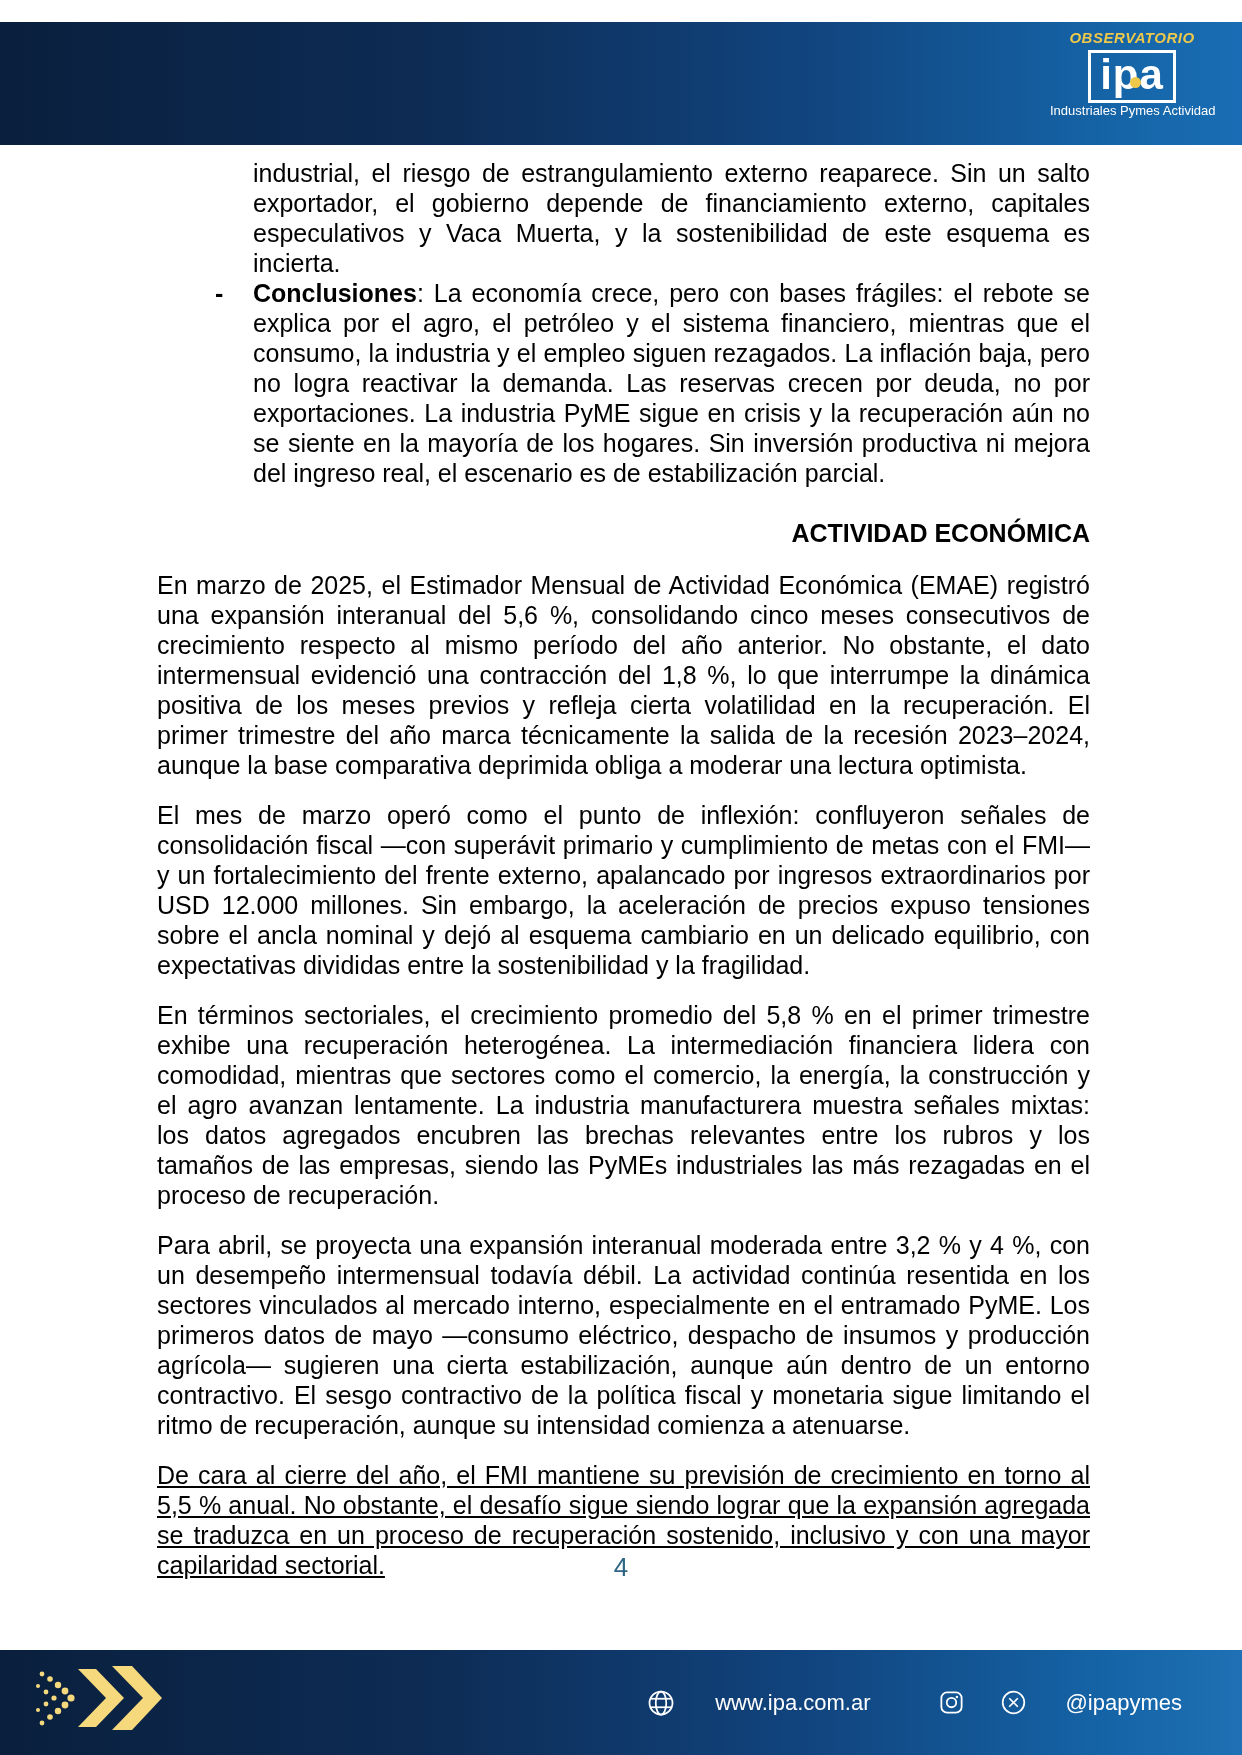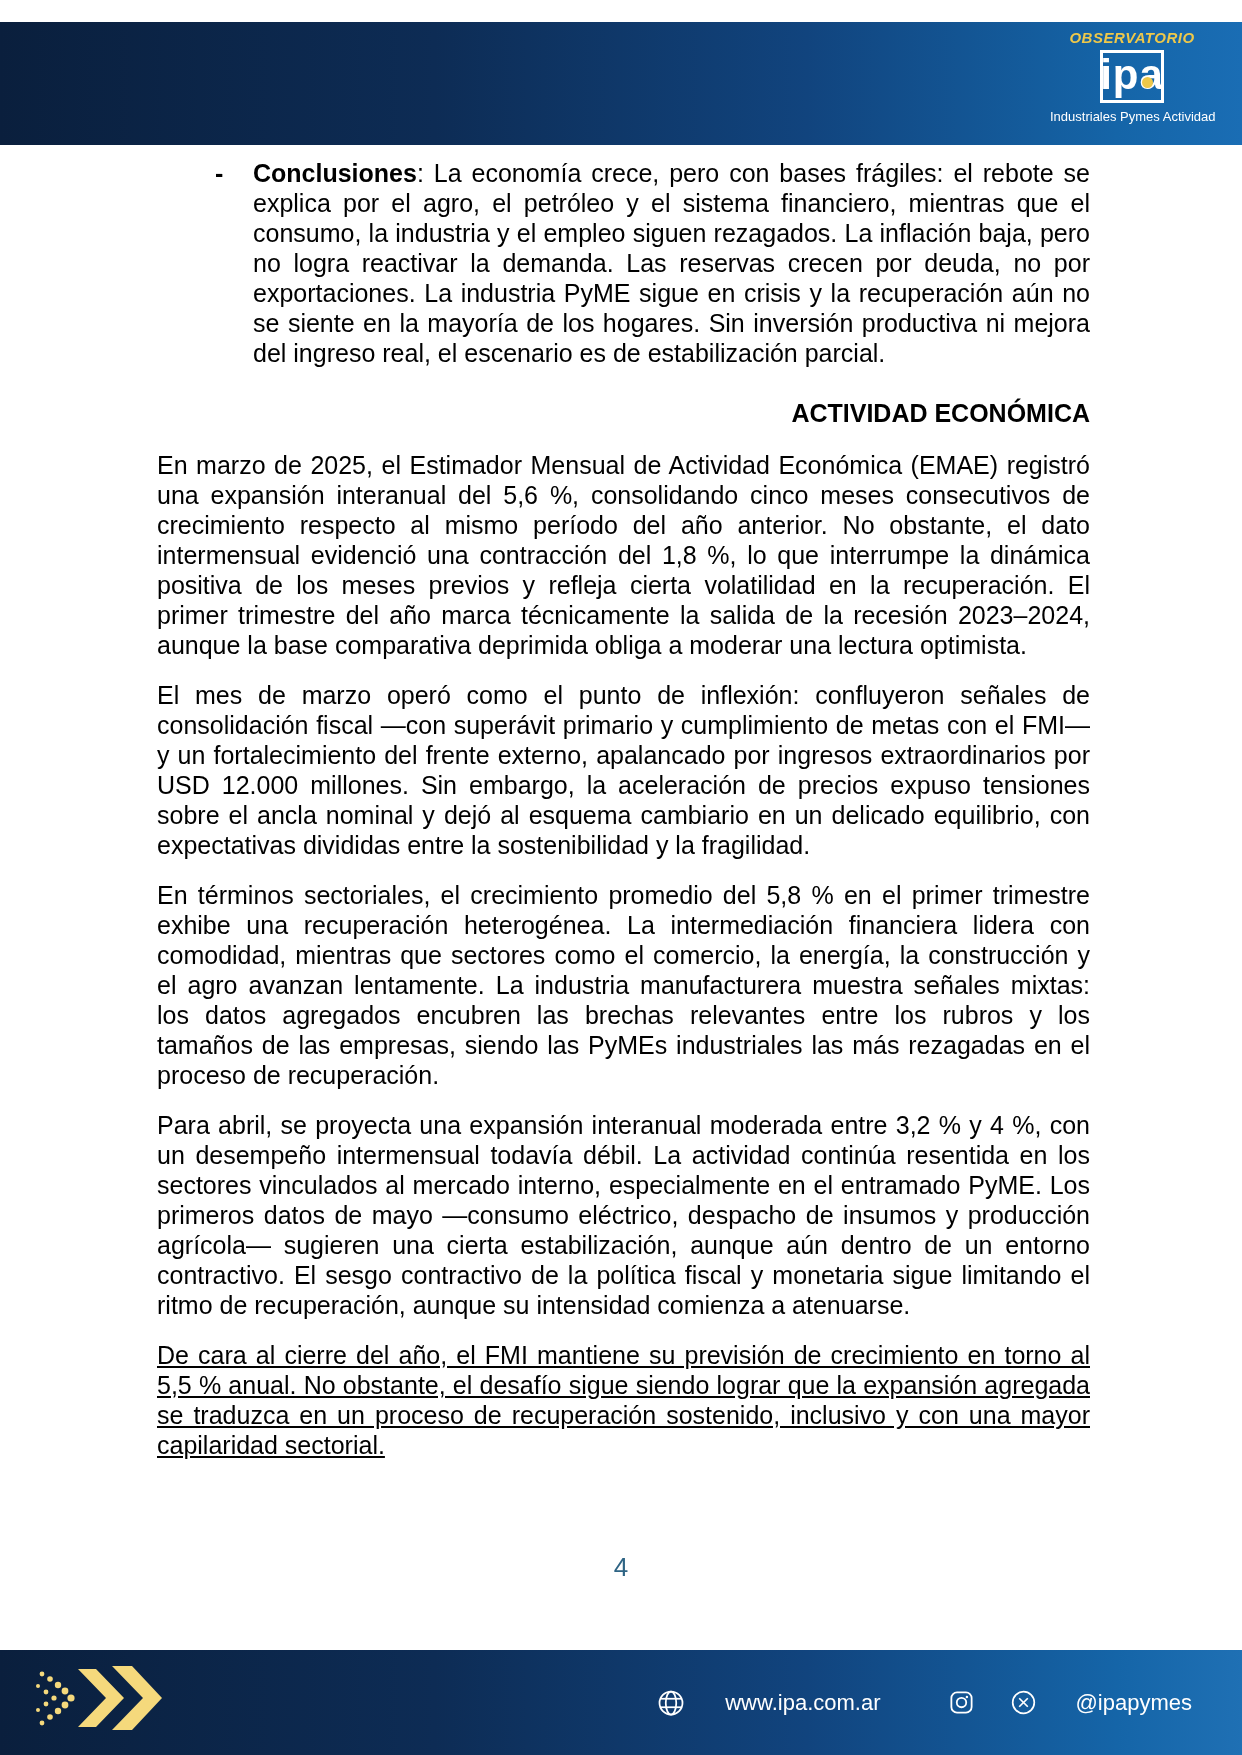--- a/index.html
+++ b/index.html
@@ -30,23 +30,23 @@
   }
   .observatorio {
     color: #eec84a;
     font-weight: bold;
     font-size: 15px;
     letter-spacing: 0.5px;
     font-style: italic;
   }
   .ipa-box {
     position: relative;
-    width: 64px; height: 53px;
+    width: 88px; height: 53px;
     border: 3px solid #ffffff;
-    margin: 4px auto 6px auto;
+    margin: 4px auto 0 auto;
     display: flex; align-items: center; justify-content: center;
   }
   .ipa-text {
     color: #ffffff;
     font-weight: bold;
     font-size: 42px;
     line-height: 42px;
     letter-spacing: 1px;
     margin-top: -4px;
   }
@@ -108,21 +108,21 @@
     width: 100%; height: 105px;
     background: linear-gradient(90deg, #0a1f3d 0%, #0d2c55 35%, #11447e 65%, #1565a8 90%, #1f70b4 100%);
   }
   .footer-logo {
     position: absolute;
     left: 34px; top: 50%;
     transform: translateY(-50%);
   }
   .footer-right {
     position: absolute;
-    right: 50px; top: 50%;
+    right: 60px; top: 50%;
     transform: translateY(-50%);
     display: flex;
     align-items: center;
     color: #ffffff;
     font-size: 22px;
     gap: 29px;
   }
   .footer-icon { display: inline-flex; align-items: center; }
   .footer-right .gap-sm { margin-left: 10px; }
   .footer-right .gap-lg { margin-left: 38px; }
@@ -139,20 +139,21 @@
       <div class="ipa-box">
         <span class="ipa-text">ipa</span>
         <span class="ipa-dot"></span>
       </div>
       <div class="tagline">Industriales Pymes Actividad</div>
     </div>
   </div>
 
   <div class="content">
 
+    <p class="hanging">industrial, el riesgo de estrangulamiento externo reaparece. Sin un salto exportador, el gobierno depende de financiamiento externo, capitales especulativos y Vaca Muerta, y la sostenibilidad de este esquema es incierta.</p>
 
     <div class="bullet-item">
       <span class="bullet-marker">-</span>
       <p><span class="bold">Conclusiones</span><span>: La economía crece, pero con bases frágiles: el rebote se explica por el agro, el petróleo y el sistema financiero, mientras que el consumo, la industria y el empleo siguen rezagados. La inflación baja, pero no logra reactivar la demanda. Las reservas crecen por deuda, no por exportaciones. La industria PyME sigue en crisis y la recuperación aún no se siente en la mayoría de los hogares. Sin inversión productiva ni mejora del ingreso real, el escenario es de estabilización parcial.</span></p>
     </div>
 
     <h2 class="section-heading">ACTIVIDAD ECONÓMICA</h2>
 
     <p class="para">En marzo de 2025, el Estimador Mensual de Actividad Económica (EMAE) registró una expansión interanual del 5,6 %, consolidando cinco meses consecutivos de crecimiento respecto al mismo período del año anterior. No obstante, el dato intermensual evidenció una contracción del 1,8 %, lo que interrumpe la dinámica positiva de los meses previos y refleja cierta volatilidad en la recuperación. El primer trimestre del año marca técnicamente la salida de la recesión 2023–2024, aunque la base comparativa deprimida obliga a moderar una lectura optimista.</p>
     <p class="para">El mes de marzo operó como el punto de inflexión: confluyeron señales de consolidación fiscal —con superávit primario y cumplimiento de metas con el FMI— y un fortalecimiento del frente externo, apalancado por ingresos extraordinarios por USD 12.000 millones. Sin embargo, la aceleración de precios expuso tensiones sobre el ancla nominal y dejó al esquema cambiario en un delicado equilibrio, con expectativas divididas entre la sostenibilidad y la fragilidad.</p>

